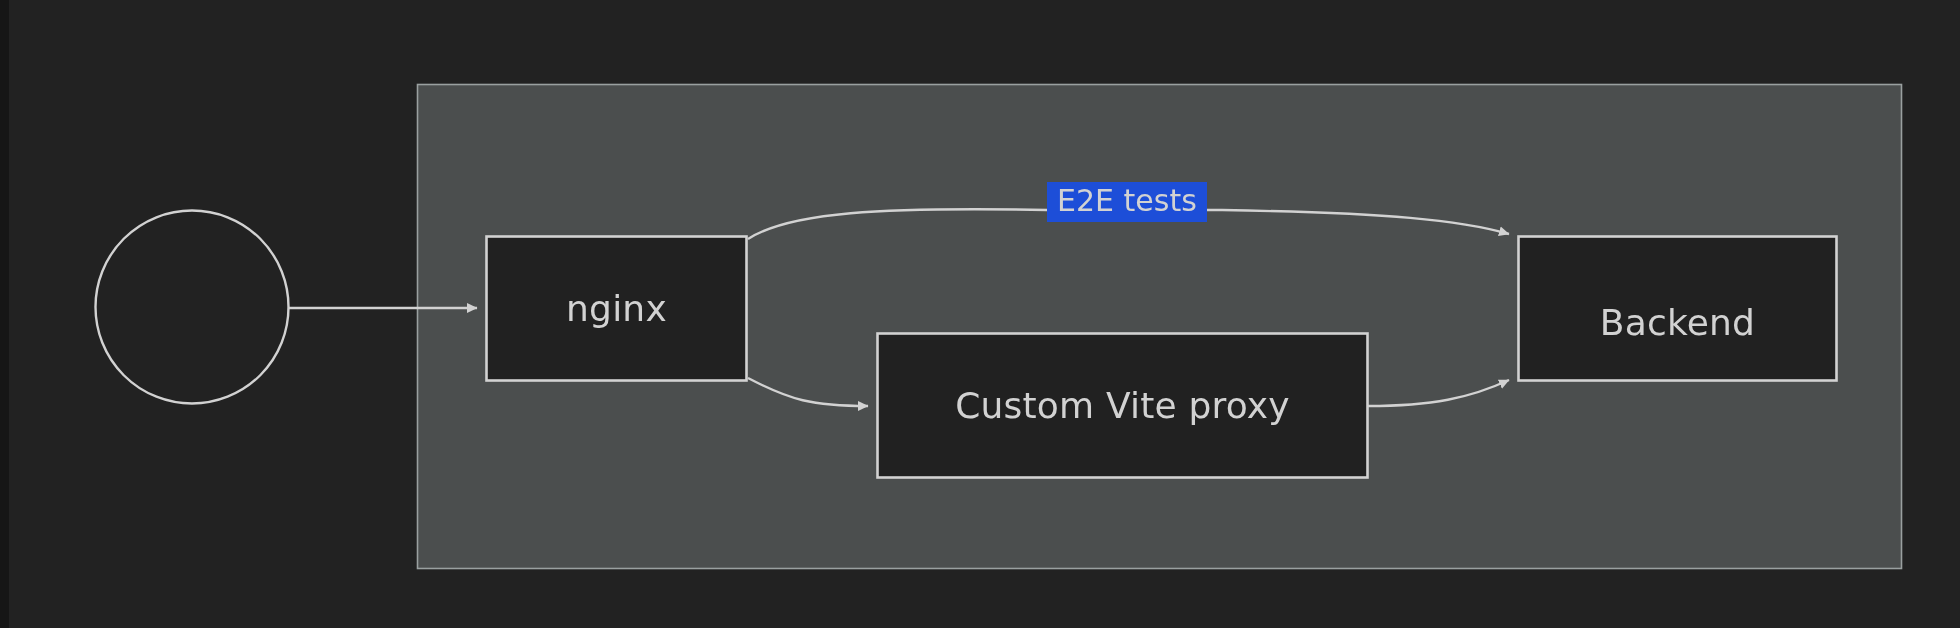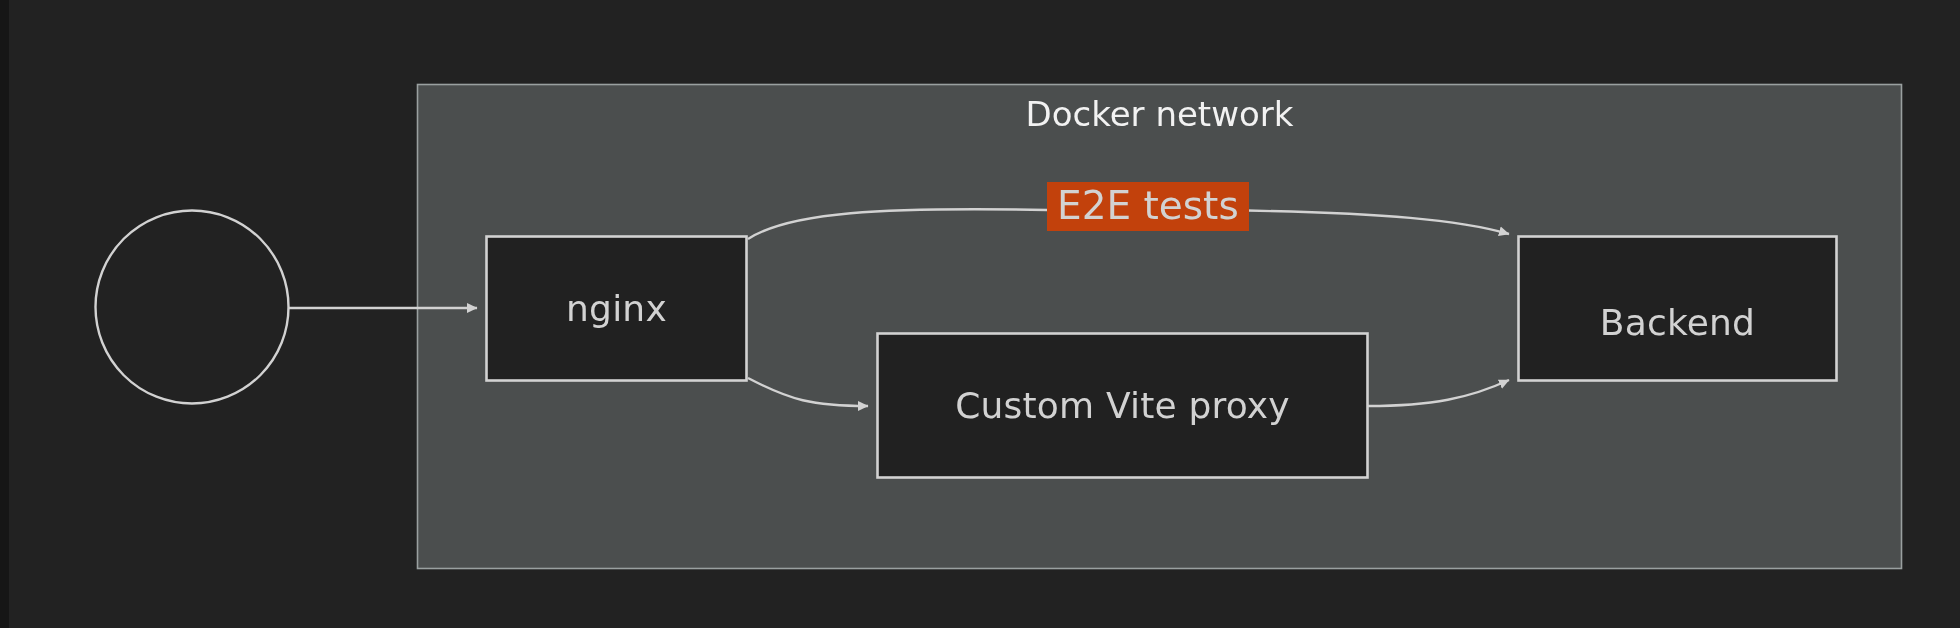--- a/index.html
+++ b/index.html
@@ -42,22 +42,22 @@
     position: absolute;
     color: #f2f2f2;
     font-size: 34px;
     font-family: "DejaVu Sans", sans-serif;
     white-space: nowrap;
     text-align: center;
   }
   .edge-label {
     position: absolute;
     color: #d2d2d2;
-    background: #c2410c;
-    font-size: 39px;
+    background: #1d4ed8;
+    font-size: 30px;
     font-family: "DejaVu Sans", sans-serif;
     white-space: nowrap;
     padding: 4px 10px 6px 10px;
     line-height: 1.0;
   }
 </style>
 </head>
 <body>
 
 <div id="stage">
@@ -83,21 +83,20 @@
 
     <path d="M 289 308 L 477 308" fill="none" stroke="#d2d2d2" stroke-width="2.4" marker-end="url(#arrowhead)"></path>
 
     <path d="M 748 239 C 790 212, 880 207, 1047 210 L 1222 210 C 1390 213, 1460 220, 1509 234" fill="none" stroke="#d2d2d2" stroke-width="2.4" marker-end="url(#arrowhead)"></path>
 
     <path d="M 748 378 C 790 400, 812 406, 868 406" fill="none" stroke="#d2d2d2" stroke-width="2.4" marker-end="url(#arrowhead)"></path>
 
     <path d="M 1368 406 C 1432 406, 1470 398, 1509 380" fill="none" stroke="#d2d2d2" stroke-width="2.4" marker-end="url(#arrowhead)"></path>
   </svg>
 
-  <div class="group-title" style="left:417px; top:94px; width:1485px;">Docker network</div>
 
 
   <div class="node-label" style="left:877px; top:333px; width:491px; height:145px;">Custom Vite proxy</div>
 
   <div class="node-label" style="left:486px; top:236px; width:261px; height:145px;">nginx</div>
 
   <div class="node-label" style="left:1518px; top:236px; width:319px; height:173px;">Backend</div>
 
   <div class="edge-label" style="left:1047px; top:182px;">E2E tests</div>
 

